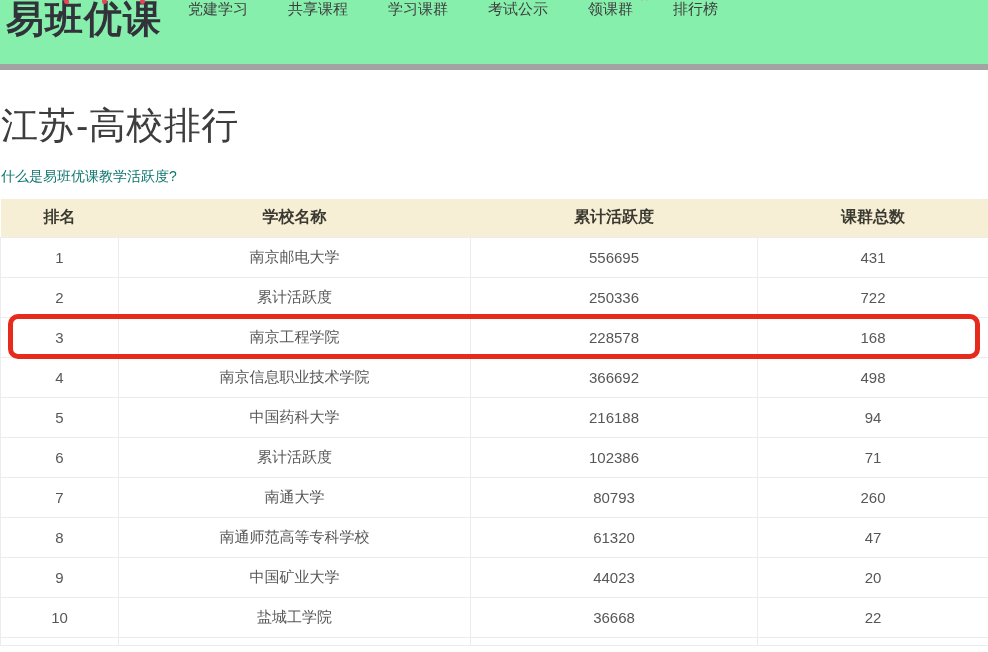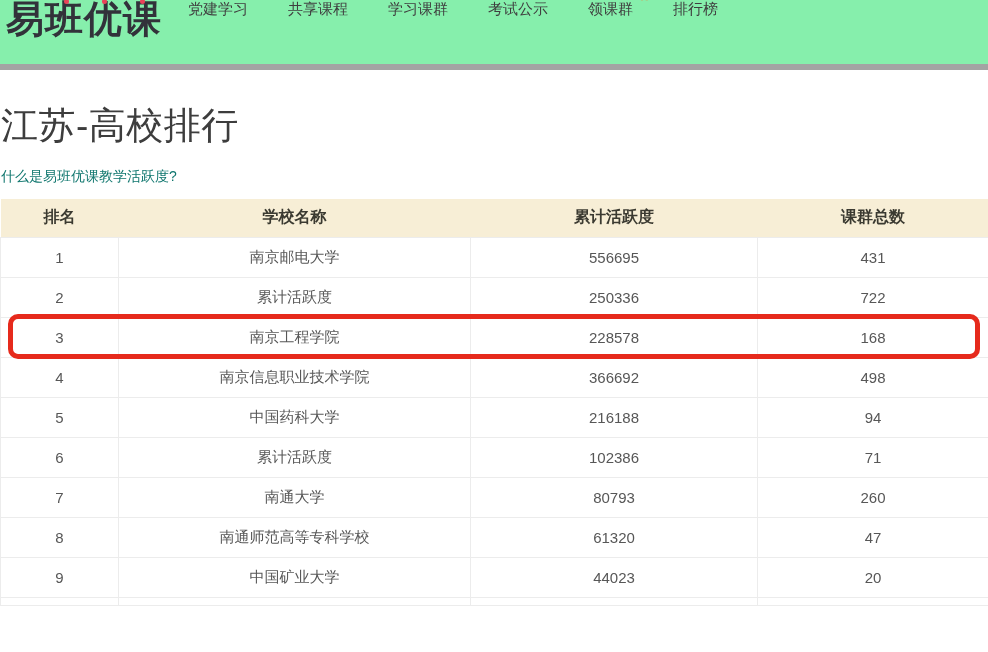--- a/index.html
+++ b/index.html
@@ -142,20 +142,26 @@
           <td>南通师范高等专科学校</td>
           <td>61320</td>
           <td>47</td>
         </tr>
         <tr>
           <td>9</td>
           <td>中国矿业大学</td>
           <td>44023</td>
           <td>20</td>
         </tr>
+        <tr>
+          <td>10</td>
+          <td>盐城工学院</td>
+          <td>36668</td>
+          <td>22</td>
+        </tr>
         <tr class="partial">
           <td></td>
           <td></td>
           <td></td>
           <td></td>
         </tr>
       </tbody>
   </table>
   <div class="highlight-box"></div>
 </div>

